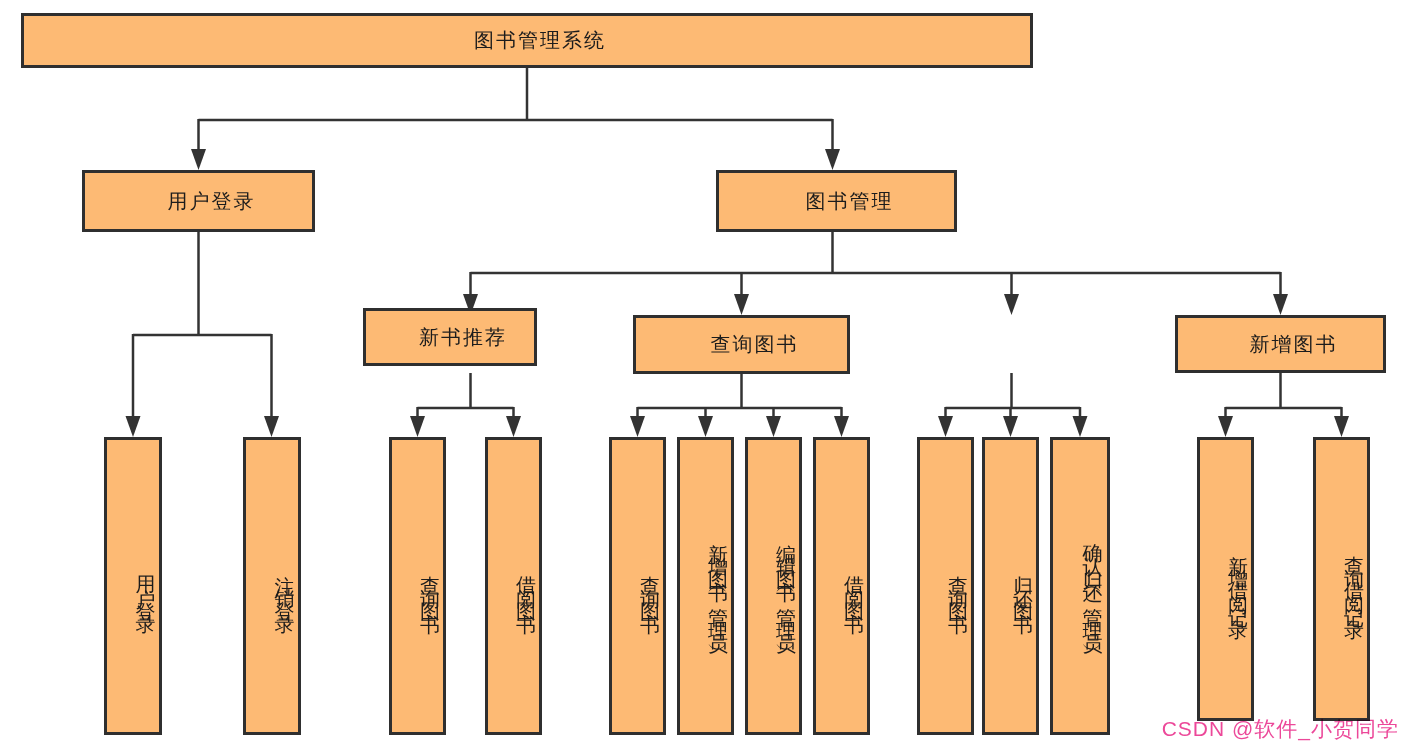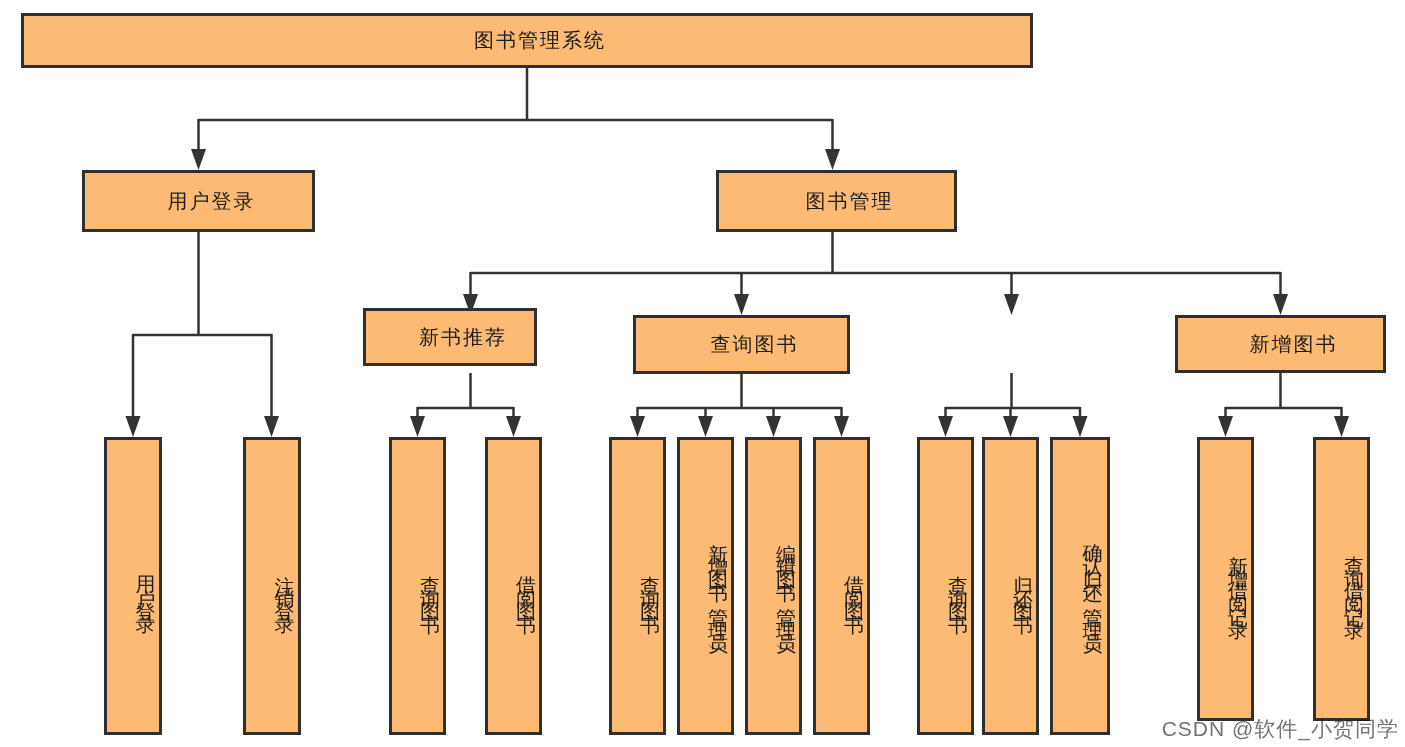--- a/index.html
+++ b/index.html
@@ -27,21 +27,21 @@
     writing-mode:vertical-rl;
     font-size:20px;
     letter-spacing:13px;
     line-height:1;
   }
   .watermark{
     position:absolute;
     right:6px;bottom:4px;
     font-size:21px;
     letter-spacing:1px;
-    color:#737373;
+    color:#ec4899;
     mix-blend-mode:multiply;
     white-space:nowrap;
     z-index:5;
   }
 </style>
 </head>
 <body>
 
 <div class="canvas">
 

